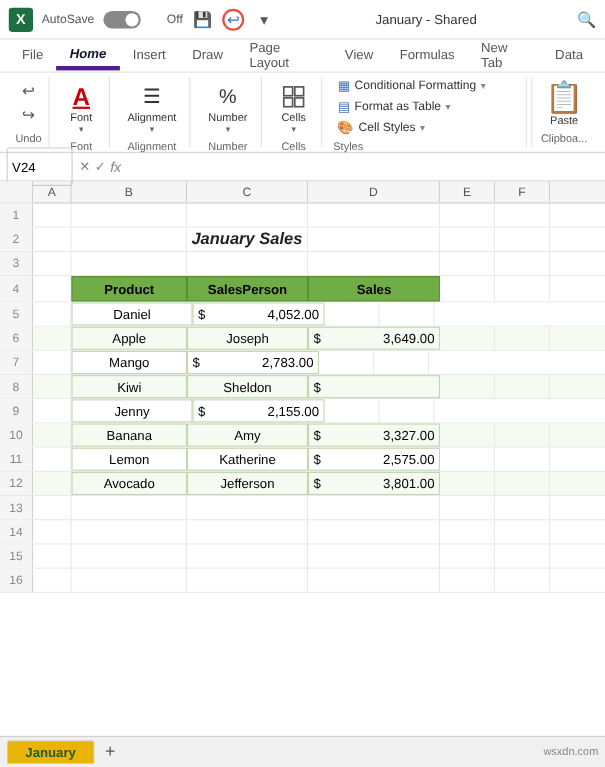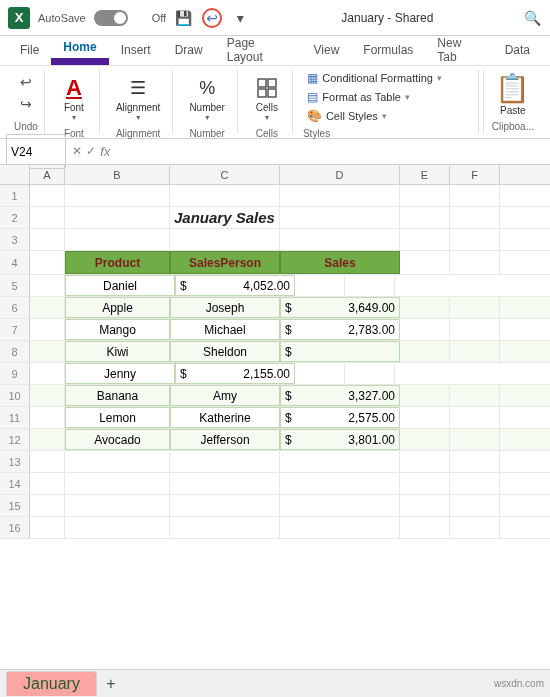--- a/index.html
+++ b/index.html
@@ -106,23 +106,24 @@
       border-bottom: 1px solid #e0e0e0;
     }
     .ribbon-tab {
       padding: 4px 12px;
       font-size: 12px;
       color: #555;
       cursor: pointer;
       border-bottom: 2px solid transparent;
     }
     .ribbon-tab.active {
-      color: #0369a1;
-      border-bottom: 7px solid #4c1d95;
+      color: #0f172a;
+      border-bottom: 4px solid #4c1d95;
       font-weight: 600;
+      font-style: italic;
     }
     .ribbon-content {
       display: flex;
       align-items: stretch;
       padding: 4px 8px;
       gap: 4px;
       height: 72px;
     }
     .ribbon-group {
       display: flex;
@@ -306,21 +307,21 @@
     .col-a { width: 35px; min-width: 35px; }
     .col-b { width: 105px; min-width: 105px; }
     .col-c { width: 110px; min-width: 110px; }
     .col-d { width: 120px; min-width: 120px; }
     .col-e { width: 50px; min-width: 50px; }
     .col-f { width: 50px; min-width: 50px; }
 
     
     .table-header-cell {
       background: #70ad47;
-      color: #7f1d1d;
+      color: #000000;
       font-weight: 600;
       justify-content: center;
       border: 1px solid #5a8f37;
     }
     .table-data-cell {
       justify-content: center;
       border: 1px solid #c0d9b0;
     }
     .table-row-bg {
       background: #ffffff;
@@ -347,27 +348,27 @@
       height: 28px;
       background: #f0f0f0;
       border-top: 1px solid #d0d0d0;
       display: flex;
       align-items: center;
       padding: 0 6px;
       gap: 4px;
     }
     .sheet-tab {
       padding: 3px 16px;
-      font-size: 16px;
-      background: #fca5a5;
+      font-size: 12px;
+      background: #eab308;
       border: 1px solid #d0d0d0;
       border-bottom: none;
       border-radius: 3px 3px 0 0;
       color: #1f5c2e;
-      font-weight: 400;
+      font-weight: 700;
       cursor: pointer;
     }
     .add-sheet-btn {
       width: 20px;
       height: 20px;
       display: flex;
       align-items: center;
       justify-content: center;
       cursor: pointer;
       color: #555;
@@ -614,23 +615,20 @@
         <div class="cell col-e"></div>
         <div class="cell col-f"></div>
       </div>
 
       <div class="row table-row-bg">
         <div class="row-num">7</div>
         <div class="cell col-a"></div>
         <div class="cell col-b table-data-cell">
             <span>Mango</span>
           </div>
-        <div class="cell col-c table-data-cell">
-            <span>Michael</span>
-          </div>
         <div class="cell col-d table-data-cell" style="gap:4px;">
             <span>$</span>
             <span style="margin-left:auto;">2,783.00</span>
           </div>
         <div class="cell col-e"></div>
         <div class="cell col-f"></div>
       </div>
 
       <div class="row table-row-alt">
         <div class="row-num">8</div>

